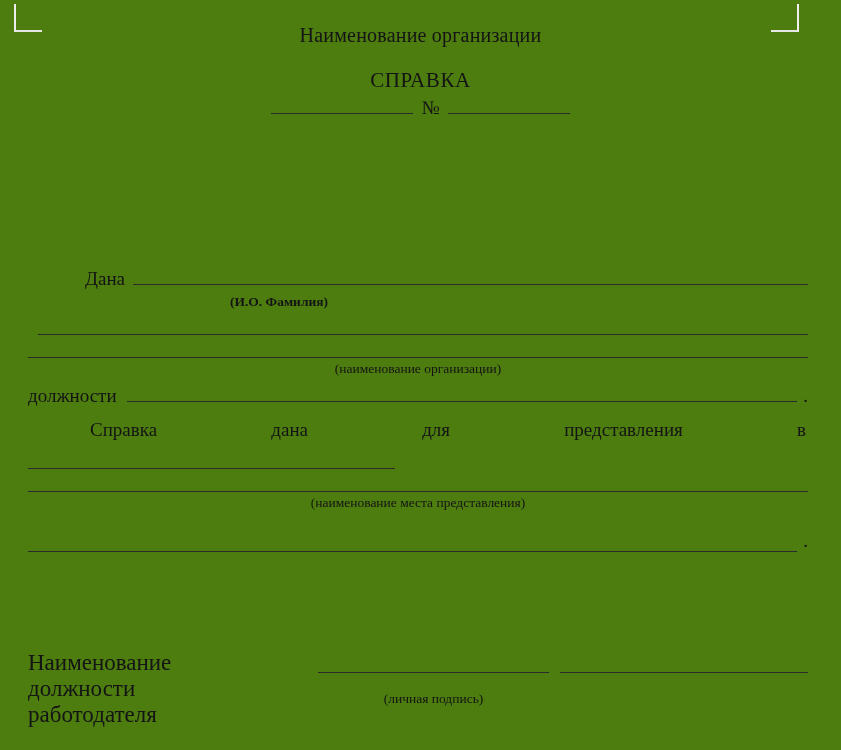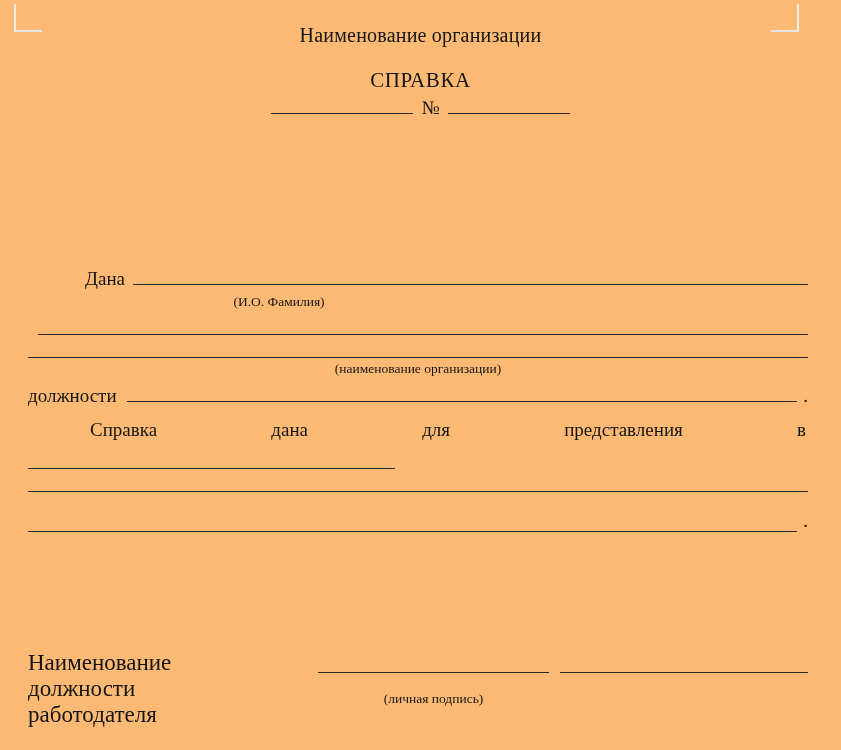--- a/index.html
+++ b/index.html
@@ -6,21 +6,21 @@
   html, body {
     margin: 0;
     padding: 0;
     background: #ffffff;
   }
 
   .page {
     position: relative;
     width: 841px;
     height: 750px;
-    background: #fdba74;
+    background: #4d7c0f;
     font-family: "Liberation Serif", "DejaVu Serif", serif;
     color: #141414;
     overflow: hidden;
     box-sizing: border-box;
   }
 
   
   .corner-mark {
     position: absolute;
     width: 26px;
@@ -132,21 +132,21 @@
     border-bottom: 1px solid #2a2a2a;
     height: 0;
   }
 
   .caption {
     text-align: center;
     font-size: 13.5px;
     line-height: 18px;
     margin-top: 2px;
   }
-  .caption.left-of-center  { padding-right: 278px; }
+  .caption.left-of-center  { padding-right: 278px; font-weight: bold; }
   .caption.dolzh-center    { padding-right: 255px; }
 
   
   .spread-row {
     display: flex;
     justify-content: space-between;
     align-items: baseline;
     font-size: 19px;
     line-height: 24px;
     padding-left: 62px;
@@ -260,20 +260,21 @@
       <span>в</span>
     </div>
 
     <div class="sp-26"></div>
 
     <div class="rule-part"></div>
 
     <div class="sp-22"></div>
 
     <div class="rule-full"></div>
+    <div class="caption">(наименование места представления)</div>
 
     <div class="sp-18"></div>
 
     <div class="rule-row">
       <span class="rule-grow"></span>
       <span class="tail-dot">.</span>
     </div>
 
   </div>
 

